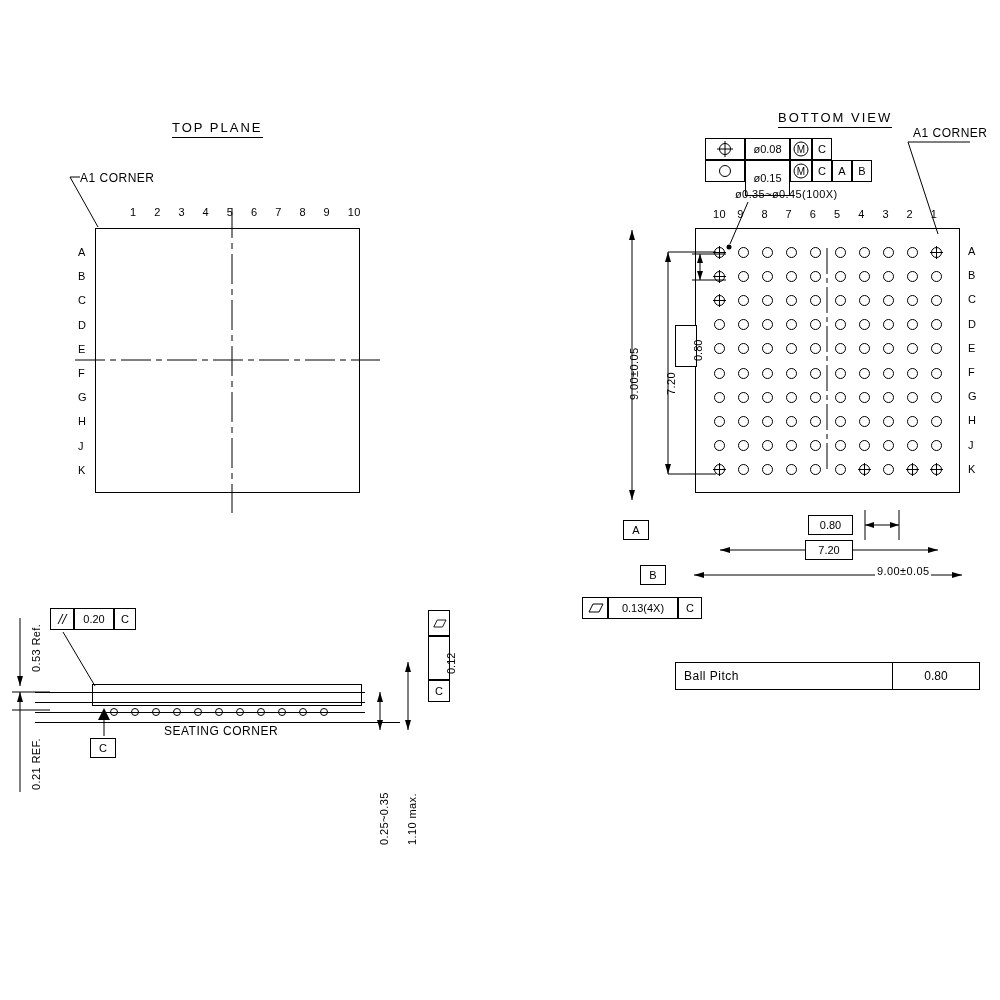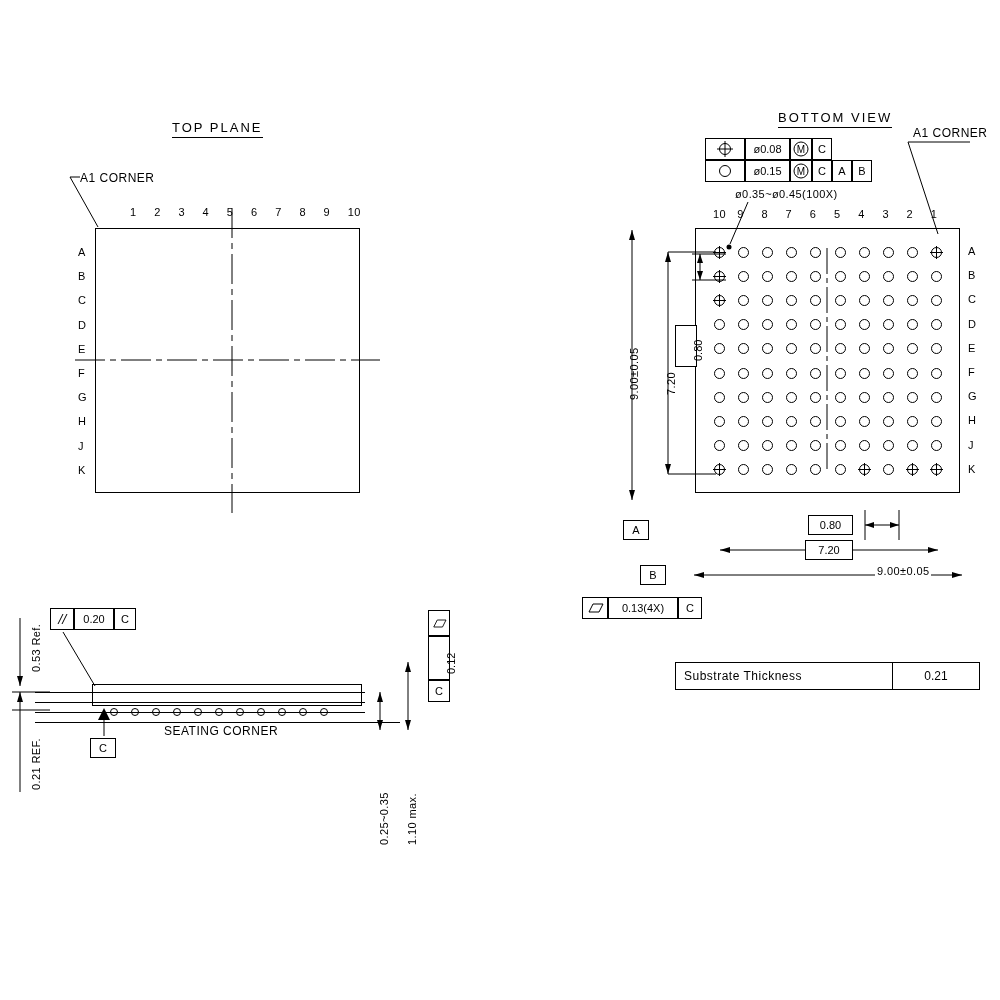--- a/index.html
+++ b/index.html
@@ -88,21 +88,21 @@
     </svg>
   </div>
   <div class="fbox" style="left:40px;top:0;width:45px;height:22px;">ø0.08</div>
   <div class="fbox" style="left:85px;top:0;width:22px;height:22px;border-radius:0;">
     <svg width="18" height="18" viewBox="0 0 18 18">
       <circle cx="9" cy="9" r="7" fill="none" stroke="#000" stroke-width="1"></circle>
       <text x="9" y="13" font-size="10" text-anchor="middle" font-family="Liberation Sans">M</text>
     </svg>
   </div>
   <div class="fbox" style="left:107px;top:0;width:20px;height:22px;">C</div>
-  <div class="fbox" style="left:40px;top:22px;width:45px;height:22px;">ø0.15</div>
+  <div class="fbox" style="left:40px;top:22px;width:45px;height:36px;">ø0.15</div>
   <div class="fbox" style="left:85px;top:22px;width:22px;height:22px;">
     <svg width="18" height="18" viewBox="0 0 18 18">
       <circle cx="9" cy="9" r="7" fill="none" stroke="#000" stroke-width="1"></circle>
       <text x="9" y="13" font-size="10" text-anchor="middle" font-family="Liberation Sans">M</text>
     </svg>
   </div>
   <div class="fbox" style="left:107px;top:22px;width:20px;height:22px;">C</div>
   <div class="fbox" style="left:127px;top:22px;width:20px;height:22px;">A</div>
   <div class="fbox" style="left:147px;top:22px;width:20px;height:22px;">B</div>
 </div>
@@ -430,17 +430,17 @@
 <svg class="abs" style="left:398px;top:660px;width:24px;height:76px;">
   <line x1="10" y1="2" x2="10" y2="70" stroke="#000" stroke-width="1"></line>
   <polygon points="10,2 7,12 13,12" fill="#000"></polygon>
   <polygon points="10,70 7,60 13,60" fill="#000"></polygon>
 </svg>
 <div class="abs lbl-sm rot90" style="left:406px;top:845px;">1.10 max.</div>
 
 <table class="spec" style="left:675px;top:662px;">
   <tbody id="spec-body">
       <tr>
-        <td class="k">Substrate Thickness</td>
-        <td class="v">0.21</td>
+        <td class="k">Ball Pitch</td>
+        <td class="v">0.80</td>
       </tr>
     </tbody>
 </table>
 
 </body></html>

